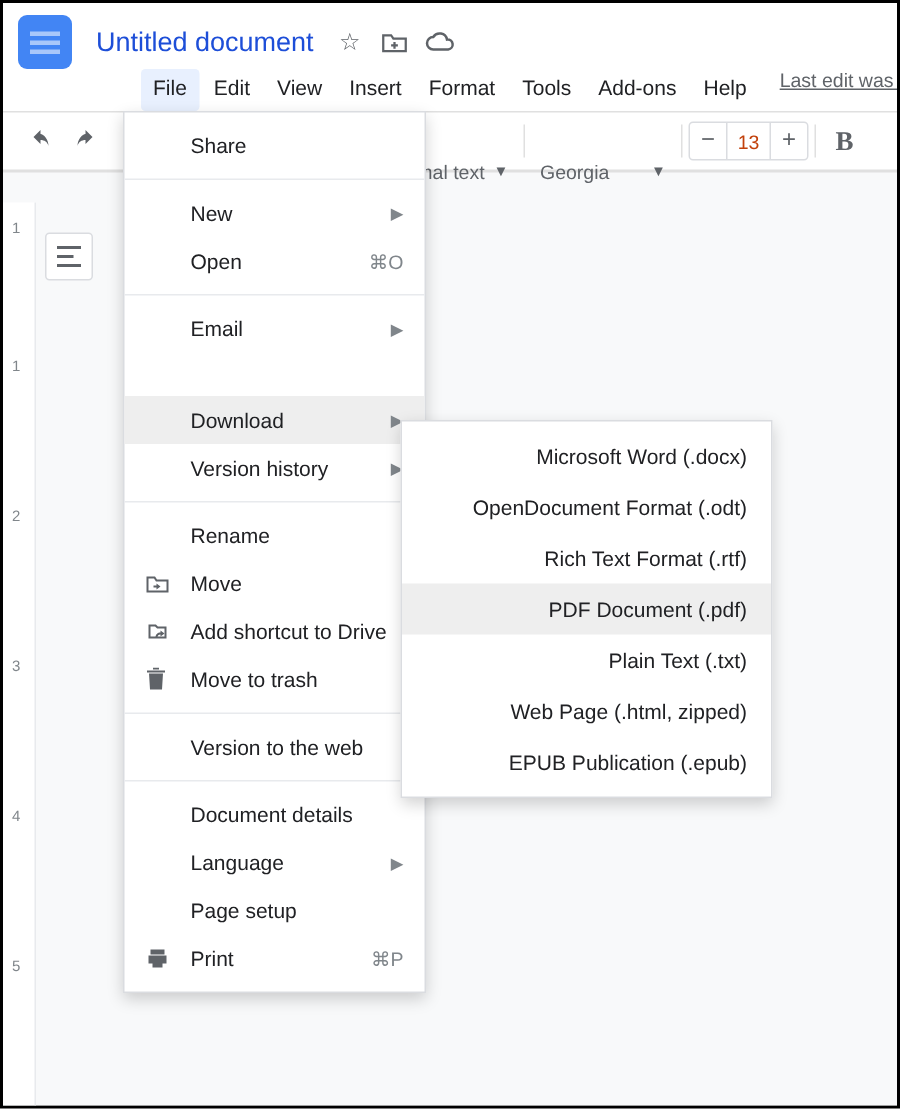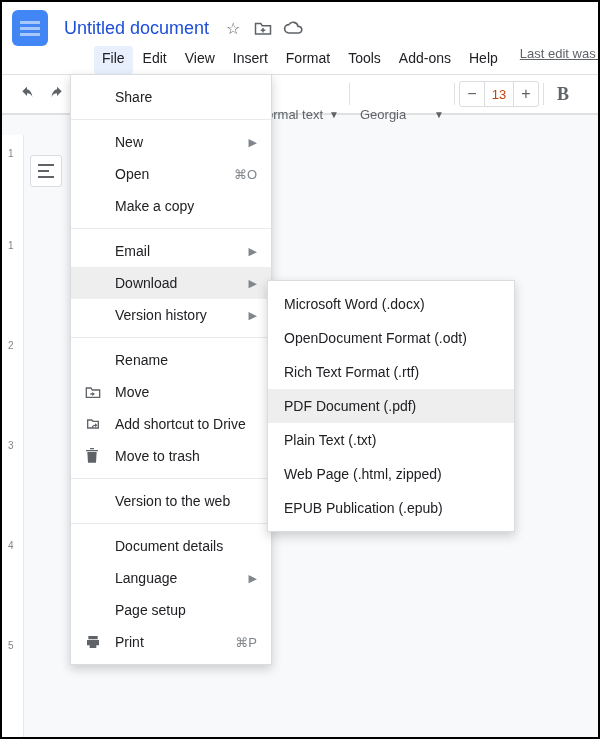--- a/index.html
+++ b/index.html
@@ -163,39 +163,39 @@
     cursor: pointer;
   }
   .outline-icon span {
     height: 2px; background: #5f6368; display: block;
   }
   .outline-icon span:nth-child(2){ width: 70%; }
 
   
   .file-menu {
     position: absolute;
-    top: 72px; left: 68px;
+    top: 72px; left: 80px;
     width: 202px;
     background: #fff;
     border: 1px solid #dadce0;
     box-shadow: 0 4px 10px rgba(0,0,0,.18);
     z-index: 10;
     padding: 6px 0;
     font-size: 14px;
   }
   .menu-row {
     display: flex;
     align-items: center;
     height: 32px;
     padding: 0 14px 0 14px;
     cursor: pointer;
     position: relative;
     color: #202124;
   }
-  .menu-row.hover { background: #eeeeee; }
+  .menu-row.hover { background: #eeeeee; margin-top: 29px; }
   .menu-row .icon {
     width: 24px; text-align: center;
     color: #5f6368; margin-right: 6px; font-size: 15px;
   }
   .menu-row.noicon { padding-left: 44px; }
   .menu-row .label { flex: 1; white-space: nowrap; }
   .menu-row .shortcut {
     color: #80868b; font-size: 13px;
     font-family: Arial, sans-serif;
   }
@@ -216,20 +216,21 @@
     box-shadow: 0 4px 10px rgba(0,0,0,.18);
     z-index: 11;
     padding: 6px 0;
     font-size: 14px;
   }
   .dl-row {
     height: 34px;
     display: flex; align-items: center;
     padding: 0 16px;
     cursor: pointer;
+    justify-content: flex-end;
   }
   .dl-row.hover { background: #eeeeee; }
 
   
   svg { display: block; }
 </style>
 </head>
 <body>
 
 <div class="titlebar">
@@ -314,23 +315,20 @@
     </div>
     <div class="menu-divider"></div>
     <div class="menu-row noicon">
       <span class="label">New</span>
       <span class="sub">▶</span>
     </div>
     <div class="menu-row noicon">
       <span class="label">Open</span>
       <span class="shortcut">⌘O</span>
     </div>
-    <div class="menu-row noicon">
-      <span class="label">Make a copy</span>
-    </div>
     <div class="menu-divider"></div>
     <div class="menu-row noicon">
       <span class="label">Email</span>
       <span class="sub">▶</span>
     </div>
     <div class="menu-row noicon hover">
       <span class="label">Download</span>
       <span class="sub">▶</span>
     </div>
     <div class="menu-row noicon">

